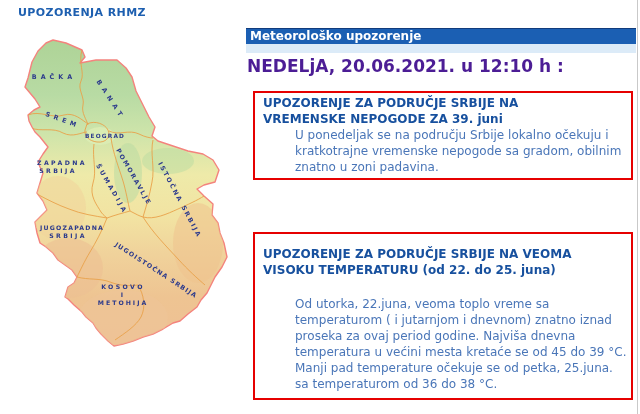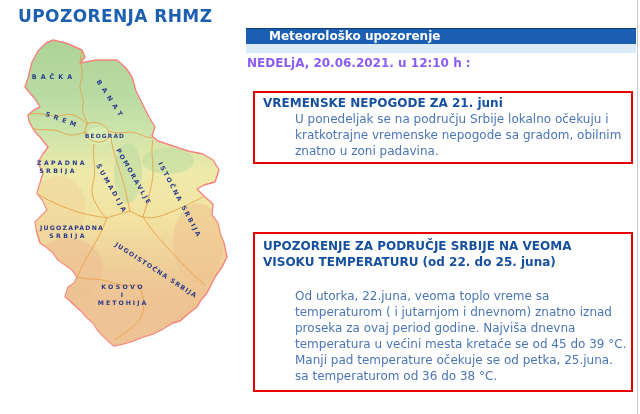--- a/index.html
+++ b/index.html
@@ -1,32 +1,32 @@
 <!DOCTYPE html>
 <html><head>
 <meta charset="utf-8">
 <style>
   html,body{margin:0;padding:0;background:#fff;}
   #app{position:relative;width:640px;height:414px;background:#fff;overflow:hidden;
        font-family:"DejaVu Sans","Liberation Sans",sans-serif;}
-  .page-title{position:absolute;left:18px;top:6px;font-size:17px;font-weight:bold;
+  .page-title{position:absolute;left:18px;top:6px;font-size:11px;font-weight:bold;
        color:#1d5fb0;letter-spacing:.4px;}
   .right-edge{position:absolute;left:637px;top:0;width:1px;height:414px;background:#c9c9c9;}
   .map-svg{position:absolute;left:8px;top:33px;width:230px;height:315px;}
   .maplbl{font-family:"DejaVu Sans","Liberation Sans",sans-serif;font-weight:bold;fill:#2c3a8c;}
   .panel-header{position:absolute;left:246px;top:28px;width:390px;height:16px;
        background:#1b5fb3;border-top:1px solid #113c7c;box-sizing:border-box;}
   .panel-header span{display:block;color:#ffffff;font-size:12px;font-weight:bold;
-       line-height:15px;padding-left:23px;}
+       line-height:15px;padding-left:4px;}
   .panel-strip{position:absolute;left:246px;top:44px;width:390px;height:9px;background:#dcebf8;}
-  .date-line{position:absolute;left:247px;top:56px;font-size:12px;font-weight:bold;color:#8b5cf6;}
+  .date-line{position:absolute;left:247px;top:56px;font-size:17px;font-weight:bold;color:#4c1d95;}
   .warn-box{position:absolute;left:253px;width:380px;box-sizing:border-box;
        border:2px solid #e60000;background:#fff;padding:2px 8px 3px 8px;}
   #warn1{top:91px;}
-  #warn2{top:232px;padding-top:4px;padding-bottom:6px;}
+  #warn2{top:232px;padding-top:12px;padding-bottom:6px;}
   .warn-title div{font-size:12px;font-weight:bold;color:#17509e;line-height:16px;white-space:nowrap;}
   .warn-body div{font-size:12px;color:#4a76b8;line-height:16px;white-space:nowrap;margin-left:32px;}
   .warn-gap{height:18px;}
 </style>
 </head>
 <body>
 
 <div id="app">
 
   <div class="page-title">UPOZORENJA RHMZ</div>
@@ -104,21 +104,22 @@
 
   <div class="panel-header">
     <span>Meteorološko upozorenje</span>
   </div>
   <div class="panel-strip"></div>
 
   <div class="date-line">NEDELjA, 20.06.2021. u 12:10 h :</div>
 
   <div class="warn-box" id="warn1">
     <div class="warn-title">
-      <div>VREMENSKE NEPOGODE ZA 21. juni</div>
+      <div>UPOZORENJE ZA PODRUČJE SRBIJE NA</div>
+      <div>VREMENSKE NEPOGODE ZA 39. juni</div>
     </div>
     <div class="warn-body">
       <div>U ponedeljak se na području Srbije lokalno očekuju i</div>
       <div>kratkotrajne vremenske nepogode sa gradom, obilnim</div>
       <div>znatno u zoni padavina.</div>
     </div>
   </div>
 
   <div class="warn-box" id="warn2">
     <div class="warn-title">

